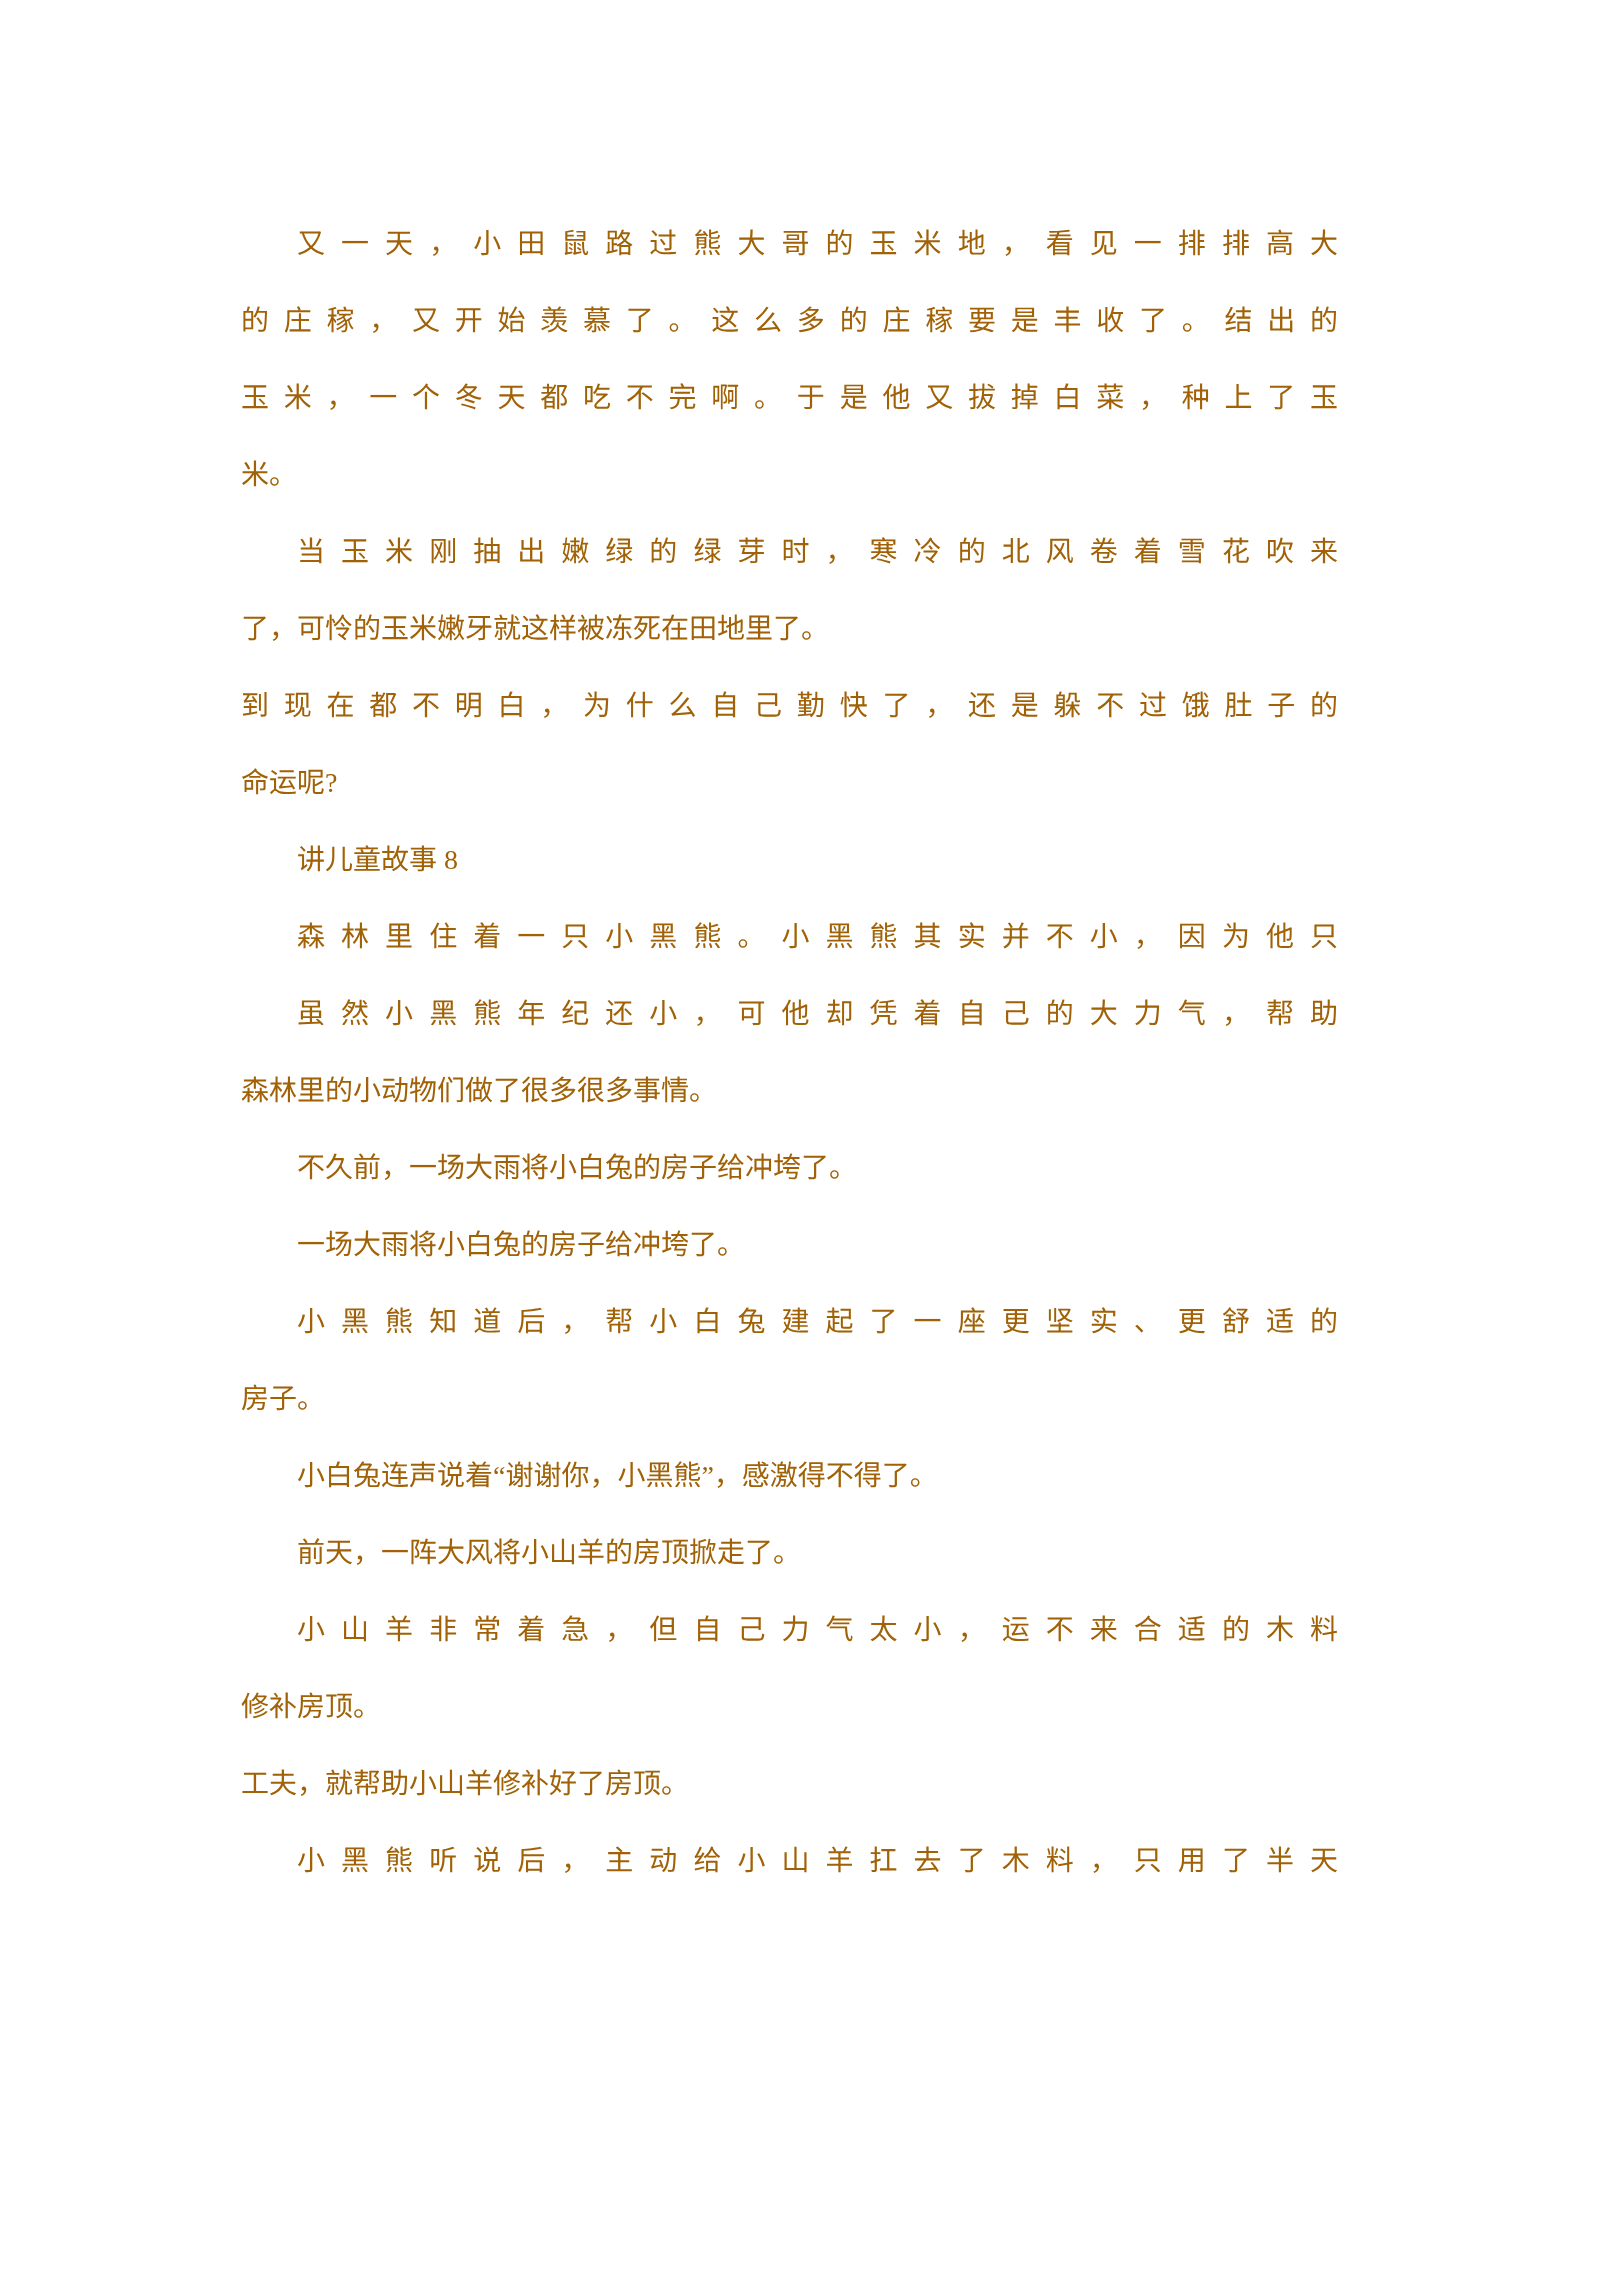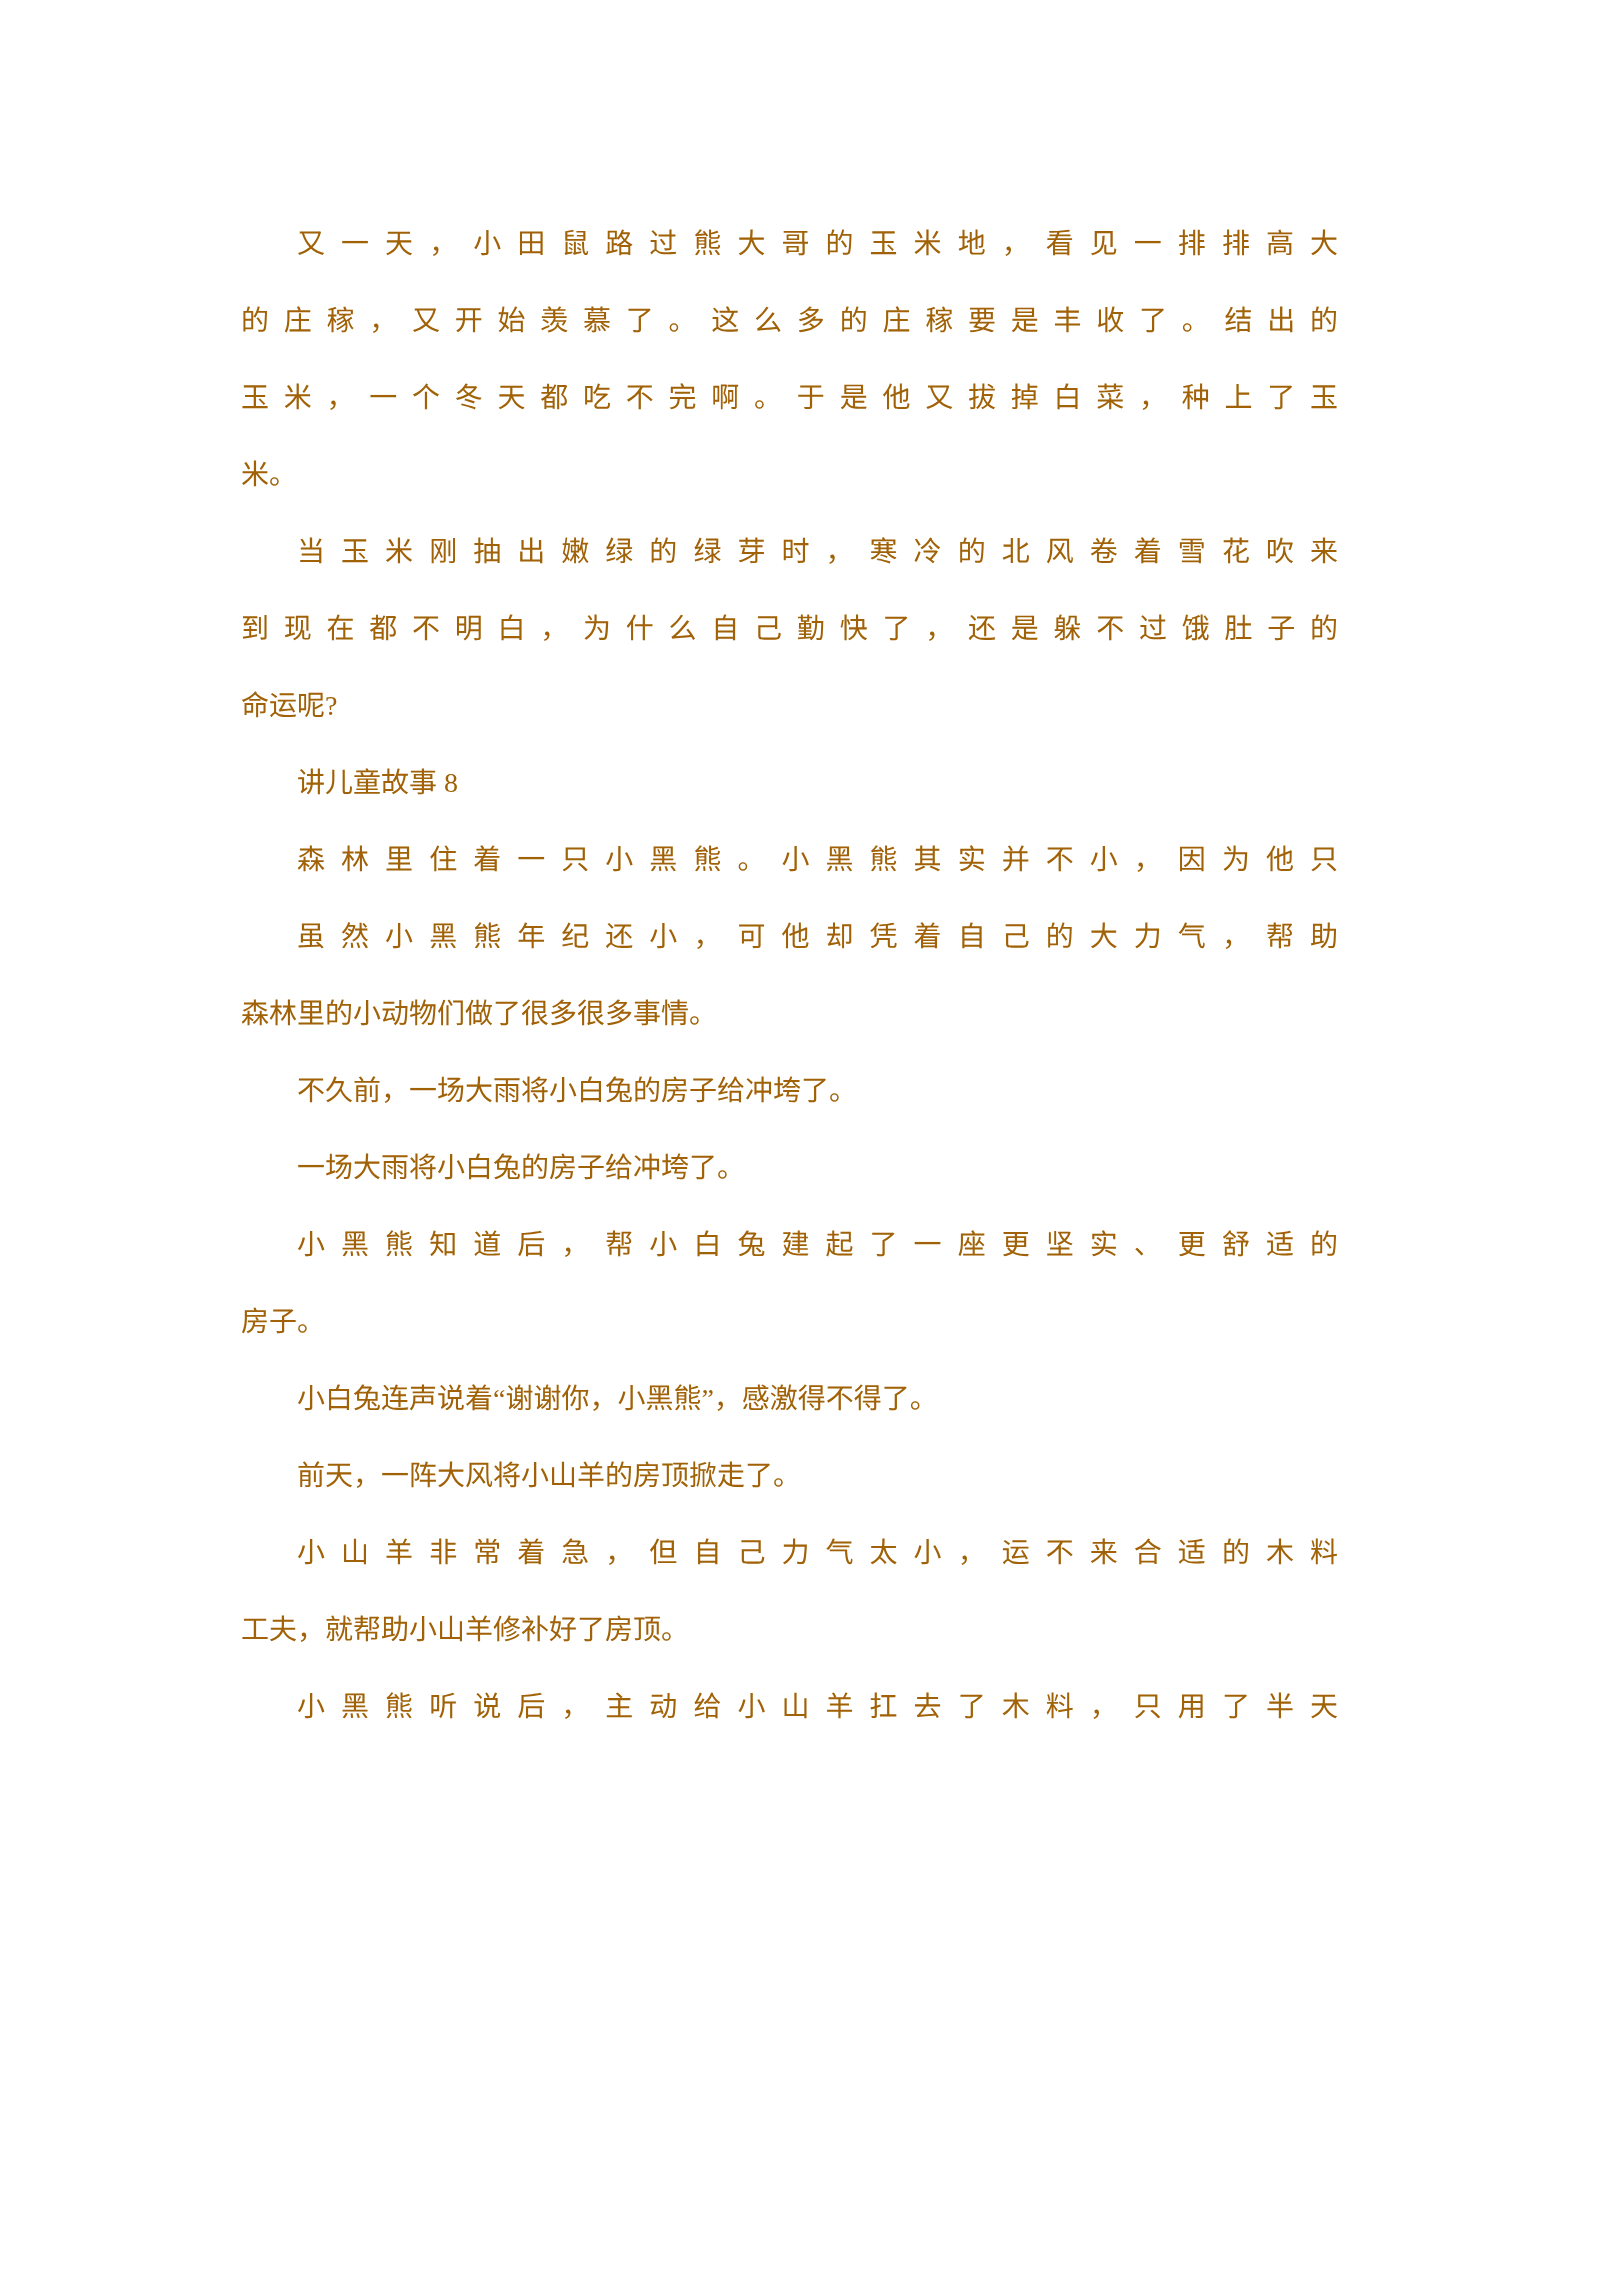--- a/index.html
+++ b/index.html
@@ -45,30 +45,32 @@
 </head>
 <body>
 
 <div class="page">
   <div class="text-block">
     <div class="line indent fill">又一天，小田鼠路过熊大哥的玉米地，看见一排排高大</div>
     <div class="line fill">的庄稼，又开始羡慕了。这么多的庄稼要是丰收了。结出的</div>
     <div class="line fill">玉米，一个冬天都吃不完啊。于是他又拔掉白菜，种上了玉</div>
     <div class="line">米。</div>
     <div class="line indent fill">当玉米刚抽出嫩绿的绿芽时，寒冷的北风卷着雪花吹来</div>
+    <div class="line">了，可怜的玉米嫩牙就这样被冻死在田地里了。</div>
     <div class="line fill">到现在都不明白，为什么自己勤快了，还是躲不过饿肚子的</div>
     <div class="line">命运呢?</div>
     <div class="line indent">讲儿童故事 8</div>
     <div class="line indent fill">森林里住着一只小黑熊。小黑熊其实并不小，因为他只</div>
     <div class="line indent fill">虽然小黑熊年纪还小，可他却凭着自己的大力气，帮助</div>
     <div class="line">森林里的小动物们做了很多很多事情。</div>
     <div class="line indent">不久前，一场大雨将小白兔的房子给冲垮了。</div>
     <div class="line indent">一场大雨将小白兔的房子给冲垮了。</div>
     <div class="line indent fill">小黑熊知道后，帮小白兔建起了一座更坚实、更舒适的</div>
     <div class="line">房子。</div>
     <div class="line indent">小白兔连声说着“谢谢你，小黑熊”，感激得不得了。</div>
     <div class="line indent">前天，一阵大风将小山羊的房顶掀走了。</div>
     <div class="line indent fill">小山羊非常着急，但自己力气太小，运不来合适的木料</div>
+    <div class="line">修补房顶。</div>
     <div class="line">工夫，就帮助小山羊修补好了房顶。</div>
     <div class="line indent fill">小黑熊听说后，主动给小山羊扛去了木料，只用了半天</div>
   </div>
 </div>
 
 
 </body></html>

